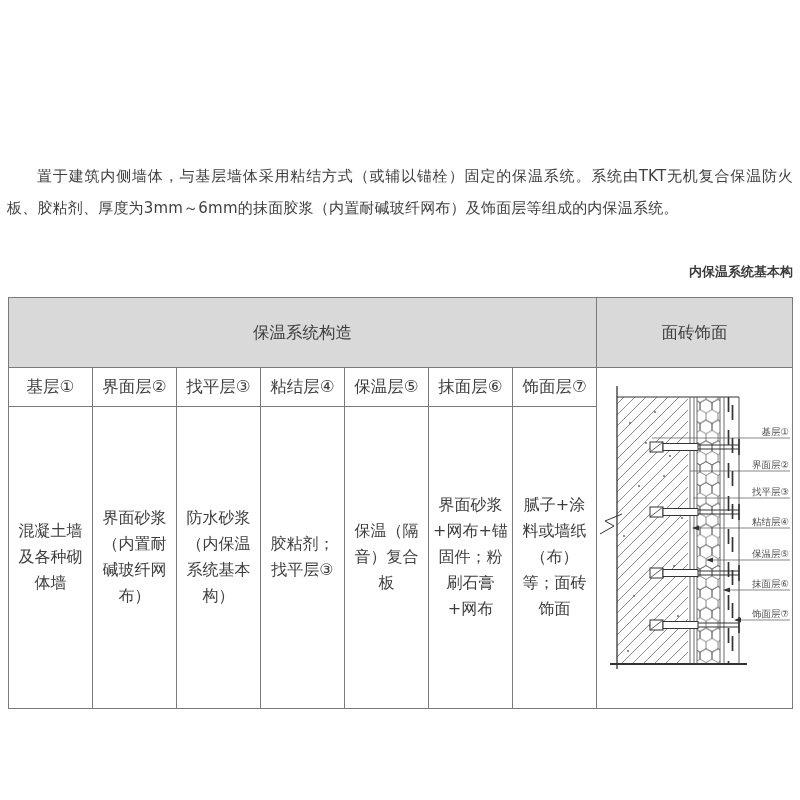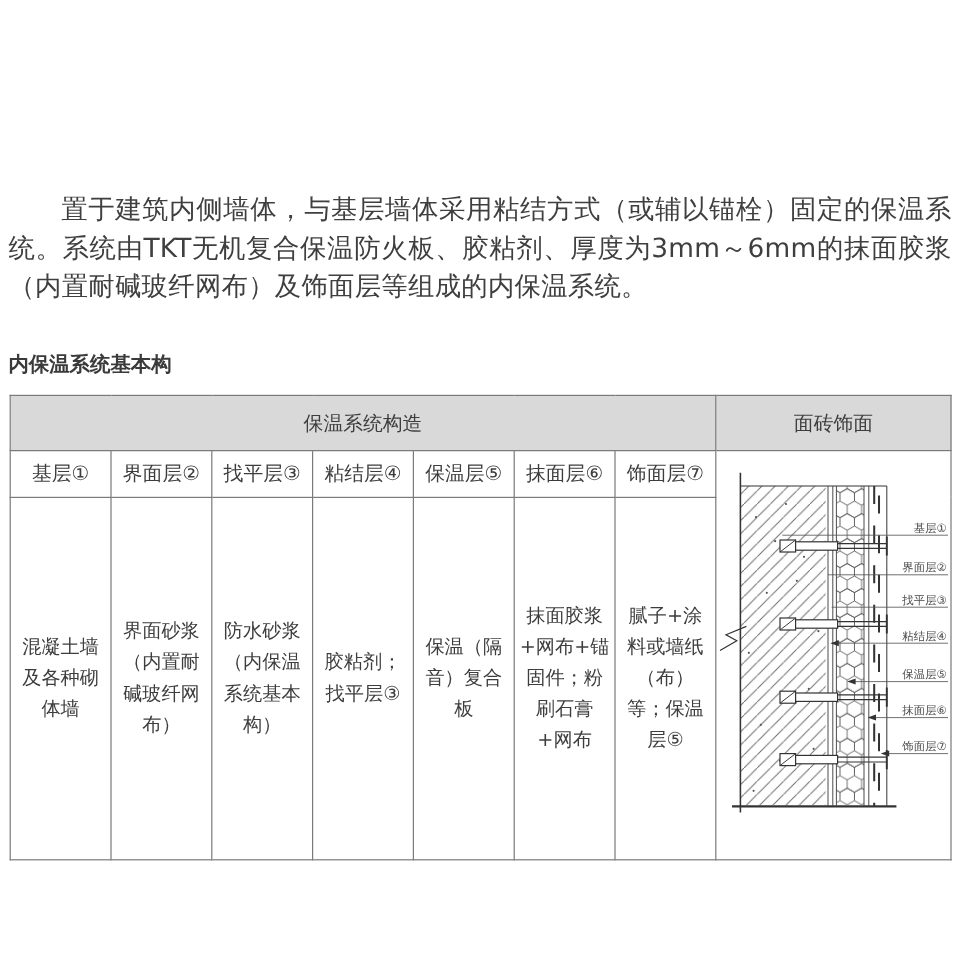--- a/index.html
+++ b/index.html
@@ -5,31 +5,31 @@
   html,body{margin:0;padding:0;}
   body{
     width:800px;height:800px;background:#ffffff;
     font-family:"DejaVu Sans",sans-serif;
     color:#3d3d3d;
     overflow:hidden;
   }
   .page{padding:0 7px;}
   .para{
     margin:160px 0 0 0;
-    font-size:22px;
+    font-size:15px;
     line-height:32px;
     text-indent:2em;
     letter-spacing:0.2px;
     text-align:justify;
     color:#3f3f3f;
   }
   .tbl-title{
     margin:38px 0 0 0;
-    text-align:left;
-    font-size:17px;
+    text-align:right;
+    font-size:13px;
     font-weight:bold;
     color:#3a3a3a;
     line-height:20px;
     font-family:Liberation Serif, serif;
   }
   table.main{
     margin:15px 0 0 1px;
     border-collapse:collapse;
     table-layout:fixed;
     width:784px;
@@ -41,21 +41,21 @@
     padding:0 3px;
     font-size:16px;
     color:#3d3d3d;
     line-height:26px;
   }
   tr.ghdr td{
     background:#d9d9d9;
     height:37px;
     font-size:16.5px;
     line-height:20px;
-    padding:4px;
+    padding:16px;
   }
   tr.chdr td{
     height:37px;
     font-size:16.5px;
     padding:0;
   }
   tr.bodyrow td{height:295px;}
   td.diagram-cell{
     padding:0 !important;
     vertical-align:top;
@@ -212,19 +212,19 @@
         </svg>
 
       </td>
     </tr>
     <tr class="bodyrow">
       <td>混凝土墙及各种砌体墙</td>
       <td>界面砂浆（内置耐碱玻纤网布）</td>
       <td>防水砂浆（内保温系统基本构）</td>
       <td>胶粘剂；找平层③</td>
       <td>保温（隔音）复合板</td>
-      <td>抹面胶浆+网布+锚固件；粉刷石膏+网布</td>
-      <td>腻子+涂料或墙纸（布）等；保温层⑤</td>
+      <td>界面砂浆+网布+锚固件；粉刷石膏+网布</td>
+      <td>腻子+涂料或墙纸（布）等；面砖饰面</td>
     </tr>
   </tbody>
     </table>
 
 </div>
 
 </body></html>

